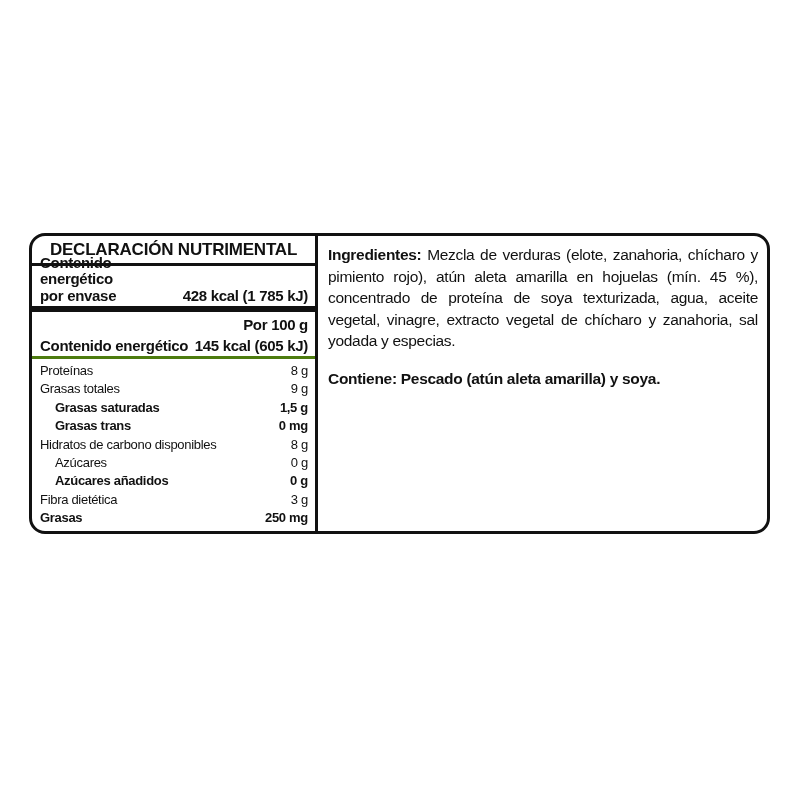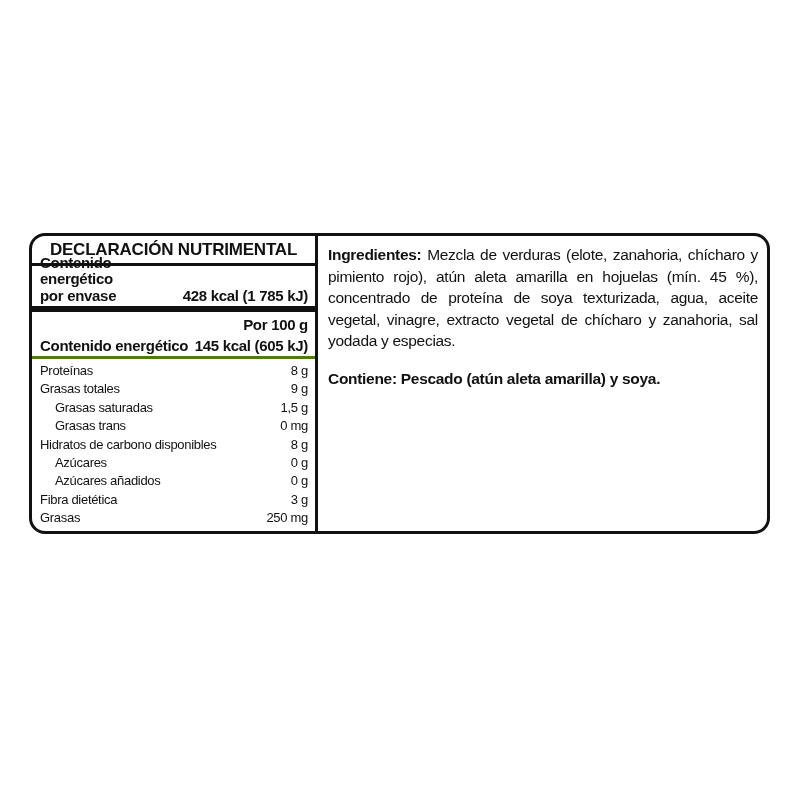--- a/index.html
+++ b/index.html
@@ -59,21 +59,21 @@
   .sec2 .row2 { display: flex; justify-content: space-between; margin-top: 4px; white-space: nowrap; }
   .rows {
     flex: 1;
     padding: 3px 7px 4px 8px;
     display: flex; flex-direction: column; justify-content: space-between;
     font-size: 13px;
   }
   .nrow { display: flex; justify-content: space-between; line-height: 18px; }
   .nrow .rl { white-space: nowrap; }
   .nrow .rv { white-space: nowrap; }
-  .nrow.bold { font-weight: normal; gap: 11px; }
+  .nrow.bold { font-weight: bold; gap: 11px; }
   .nrow.indent { padding-left: 15px; }
 
   
   .col-right {
     flex: 1;
     padding: 8px 9px 0 10px;
     border-radius: 9px;
   }
   .ing {
     font-size: 15.5px;

